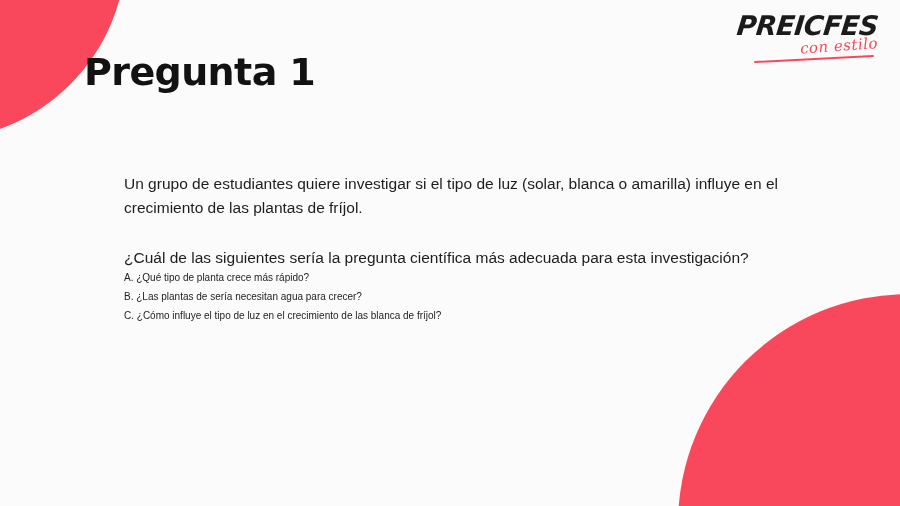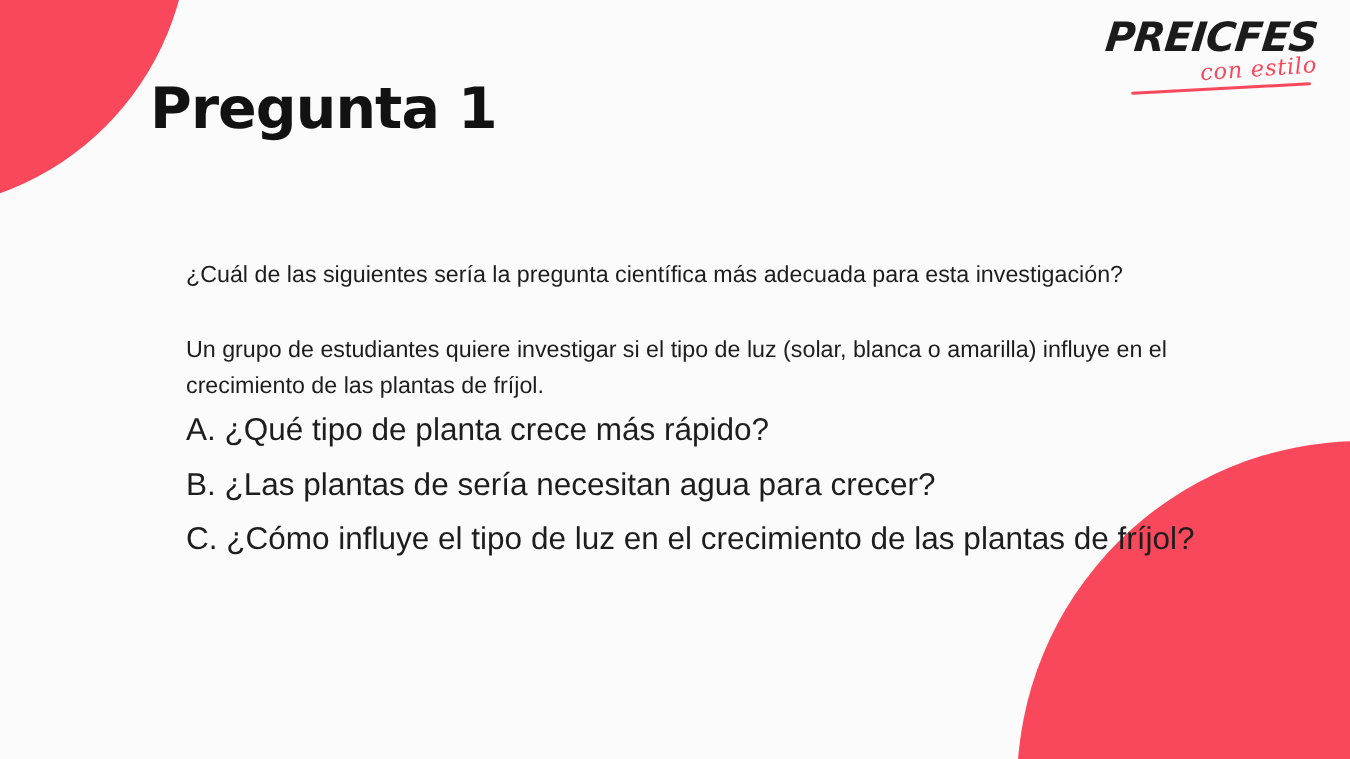--- a/index.html
+++ b/index.html
@@ -77,21 +77,21 @@
     width: 120px;
     height: 2px;
     background: #f9485b;
     border-radius: 2px;
     transform: rotate(-3deg);
   }
 
   
   .title {
     position: absolute;
-    left: 100px;
+    left: 84px;
     top: 50px;
     font-family: "DejaVu Sans", sans-serif;
     font-weight: bold;
     font-size: 38px;
     color: #121212;
     letter-spacing: -0.6px;
     z-index: 4;
   }
 
   
@@ -111,43 +111,43 @@
   .paragraph:last-of-type {
     margin-bottom: 0;
   }
   .options {
     margin: 0;
     padding: 0;
     list-style: none;
   }
   .option {
     margin: 0 0 3px 0;
-    font-size: 21px;
+    font-size: 10px;
     line-height: 1.6;
   }
 </style>
 </head>
 <body>
 
 <div class="slide">
 
   <div class="shape-top-left"></div>
   <div class="shape-bottom-right"></div>
 
   <div class="logo">
     <span class="logo-main">PREICFES</span>
     <span class="logo-sub">con estilo</span>
     <span class="logo-underline"></span>
   </div>
 
   <div class="title">Pregunta 1</div>
 
   <div class="content">
+    <p class="paragraph">Un grupo de estudiantes quiere investigar si el tipo de luz (solar, blanca o amarilla) influye en el crecimiento de las plantas de fríjol.</p>
     <p class="paragraph">¿Cuál de las siguientes sería la pregunta científica más adecuada para esta investigación?</p>
-    <p class="paragraph">Un grupo de estudiantes quiere investigar si el tipo de luz (solar, blanca o amarilla) influye en el crecimiento de las plantas de fríjol.</p>
     <ul class="options">
       <li class="option">A. ¿Qué tipo de planta crece más rápido?</li>
       <li class="option">B. ¿Las plantas de sería necesitan agua para crecer?</li>
-      <li class="option">C. ¿Cómo influye el tipo de luz en el crecimiento de las plantas de fríjol?</li>
+      <li class="option">C. ¿Cómo influye el tipo de luz en el crecimiento de las blanca de fríjol?</li>
     </ul>
   </div>
 
 </div>
 
 </body></html>

